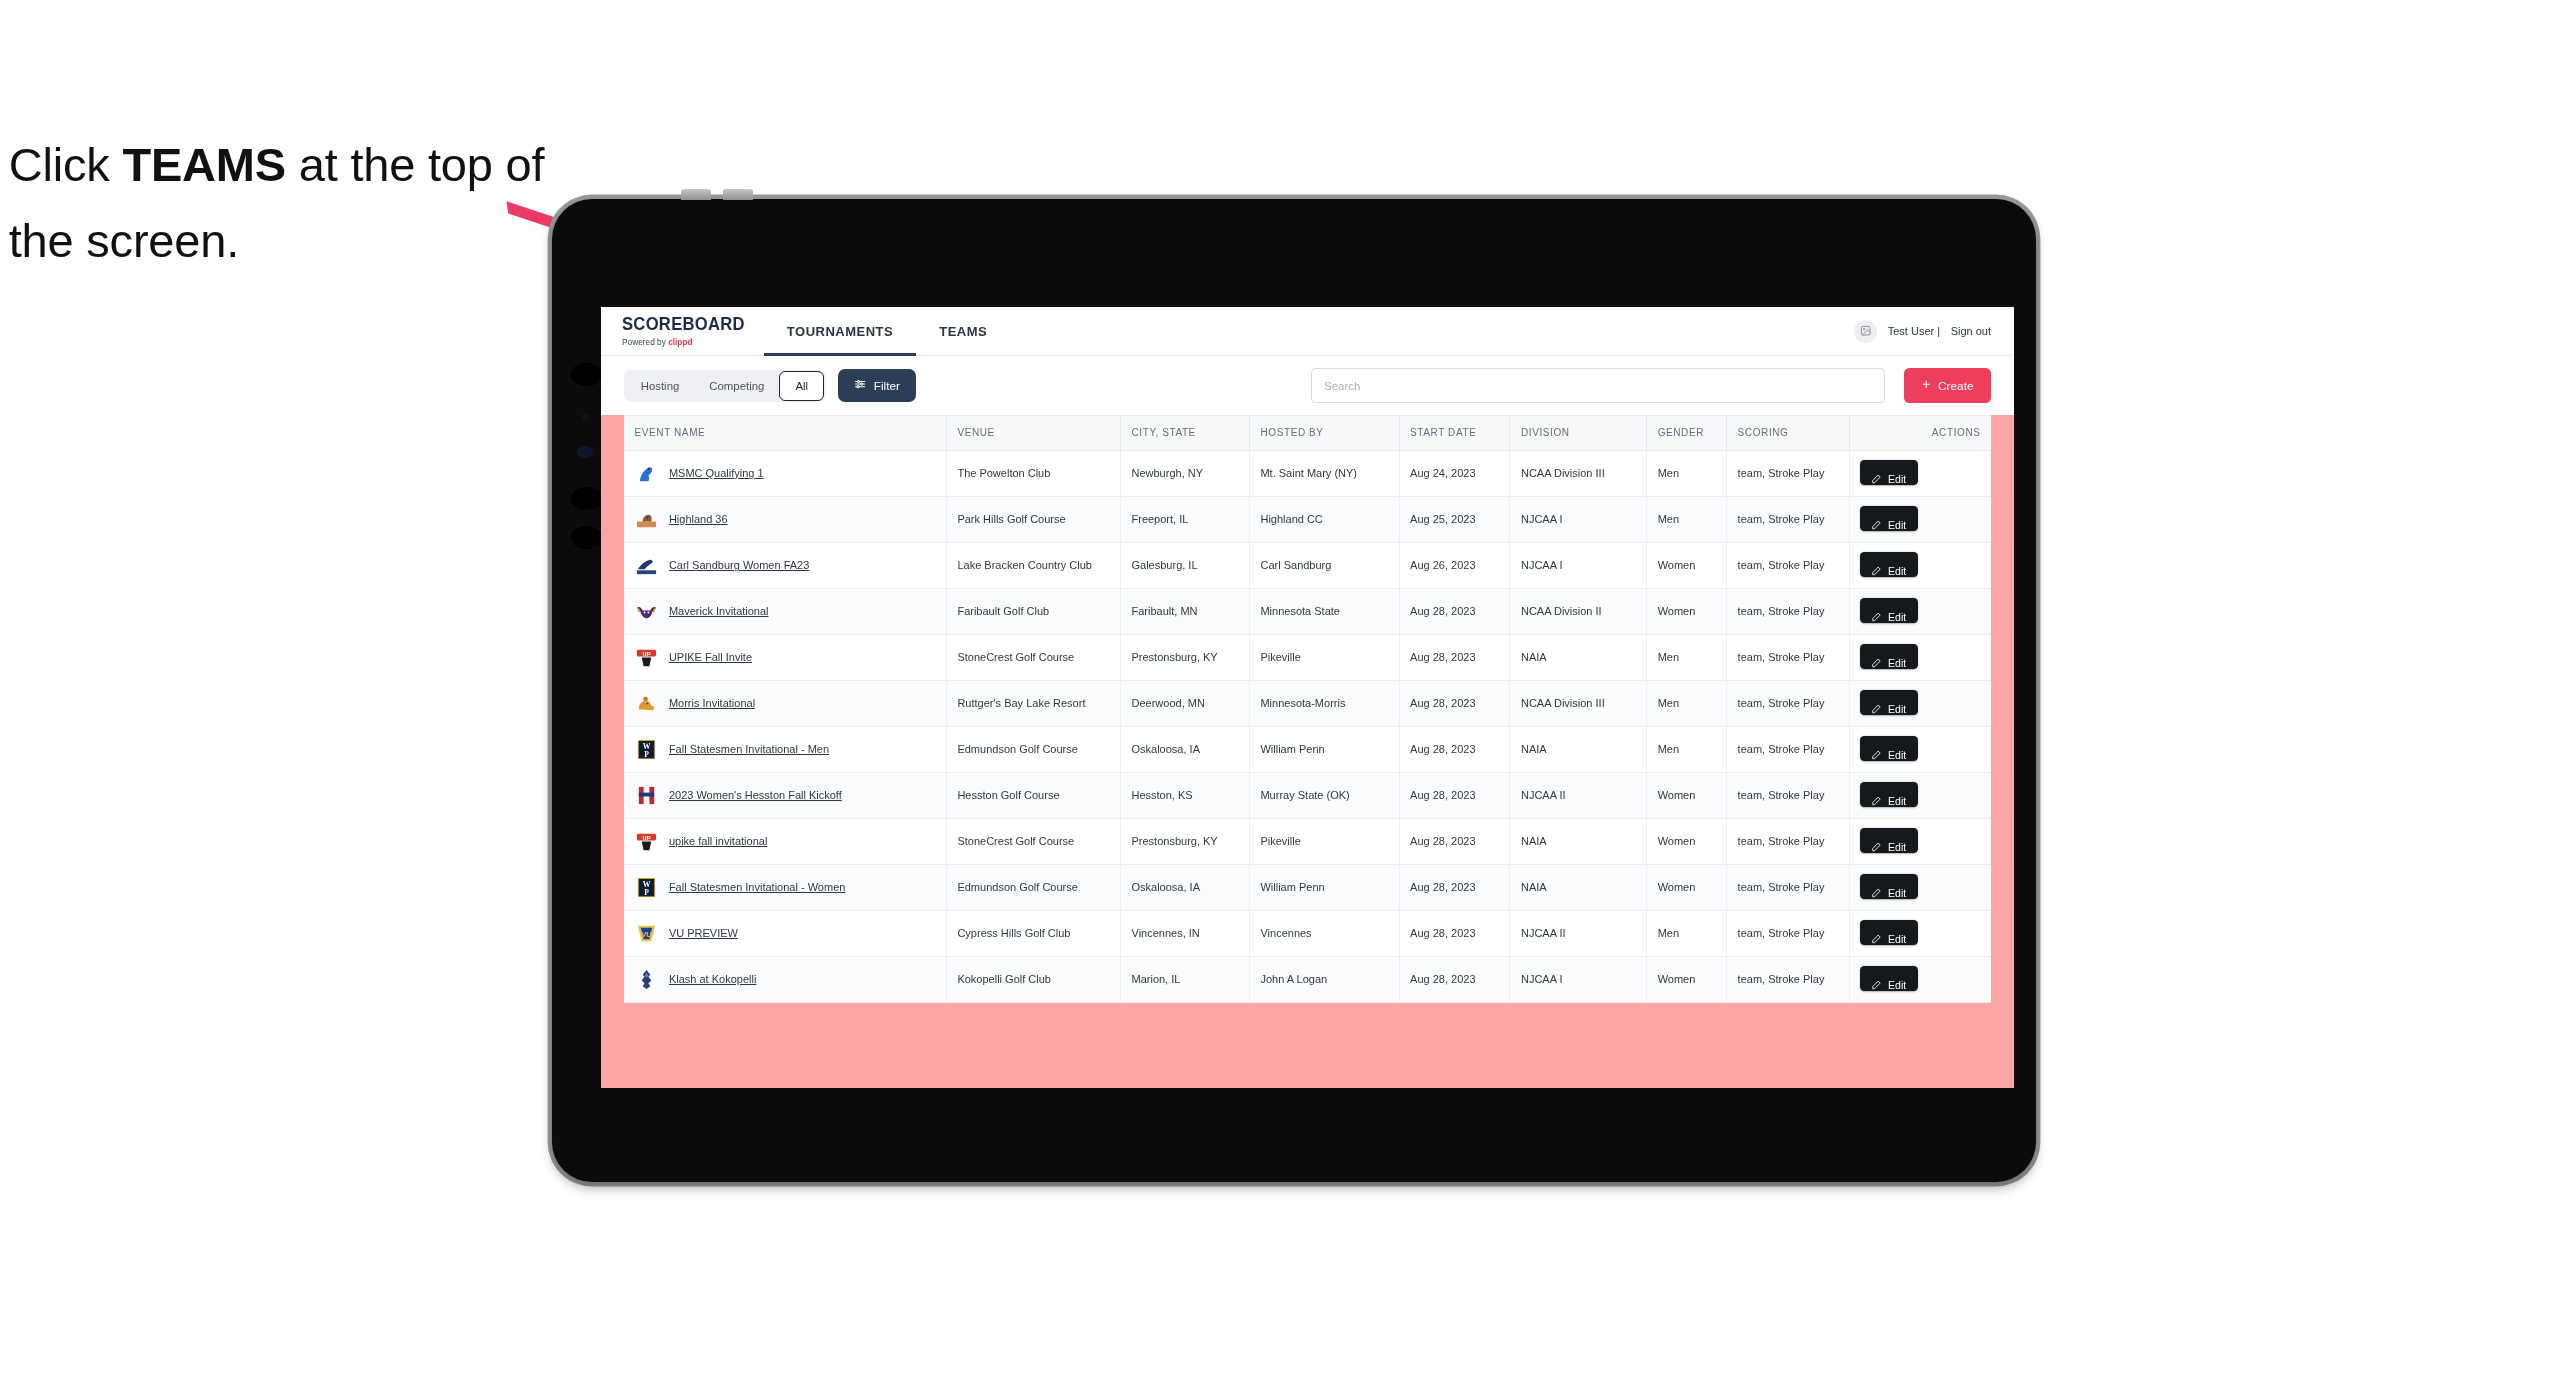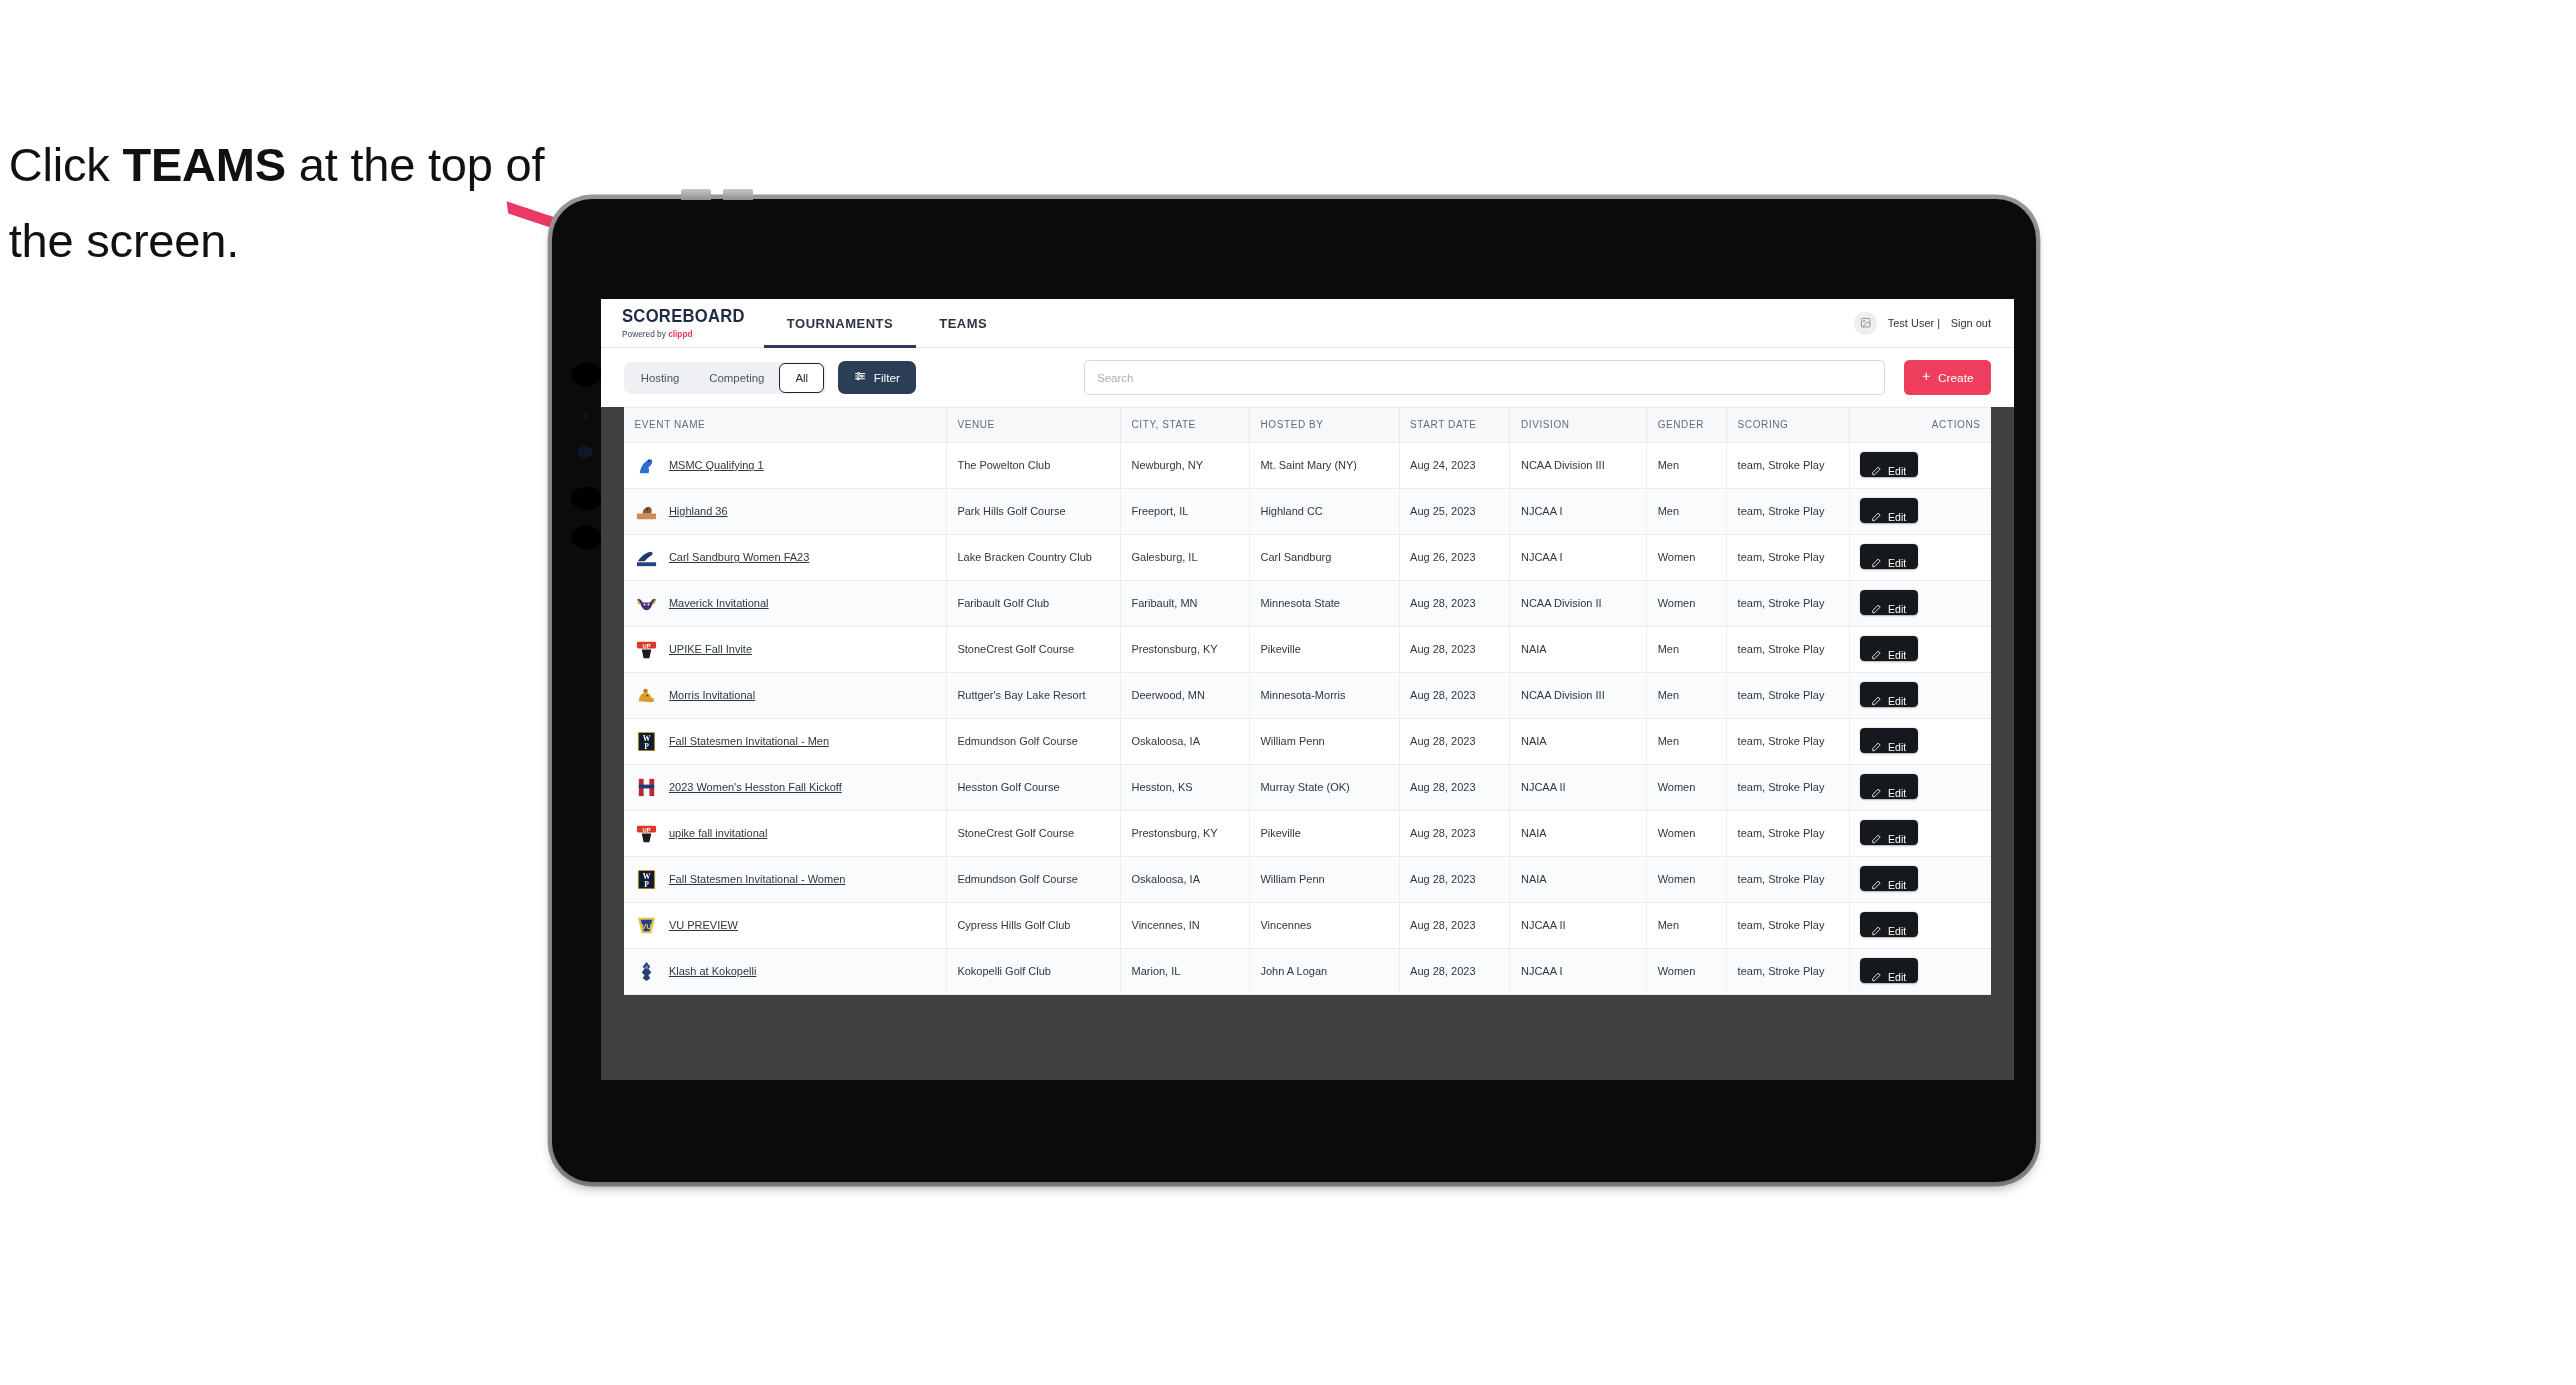--- a/index.html
+++ b/index.html
@@ -63,23 +63,23 @@
   }
   .s1 { top: 164px; width: 31px; height: 23px; }
   .s2 { top: 214px; width: 7px;  height: 7px; background:#131313; left:30px;}
   .s3 { top: 247px; width: 15.7px; height: 12.2px; background:#10172b; left:25px;}
   .s4 { top: 288px; width: 31px; height: 23px; }
   .s5 { top: 327px; width: 31px; height: 23px; }
 
   
   #screen {
     position: absolute;
-    left: 49px; top: 100px;
+    left: 49px; top: 108px;
     width: 1413px; height: 781px;
-    background: #404040;
+    background: #fca5a5;
     overflow: hidden;
   }
 
   
   #topnav {
     height: 49px;
     display: flex; align-items: stretch;
     border-bottom: 0.9px solid #e6e8ec;
     background: #fff;
     position: relative;
@@ -162,21 +162,21 @@
     background: #2c3e56;
     color: #ffffff;
     border-radius: 7px;
     padding: 0 15.7px;
     font-size: 11.8px;
     cursor: pointer;
     border: none;
   }
   #search-wrap { margin-left: auto; display:flex; align-items:center; }
   #search-input {
-    width: 801px; height: 35px;
+    width: 574px; height: 35px;
     border: 0.9px solid #d5d9e0;
     border-radius: 4.4px;
     padding: 0 12.2px;
     font-size: 11.4px;
     color: #2c3440;
     background: #fff;
     font-family: "Liberation Sans", sans-serif;
   }
   #search-input::placeholder { color: #a9aeb7; }
   #create-btn {

